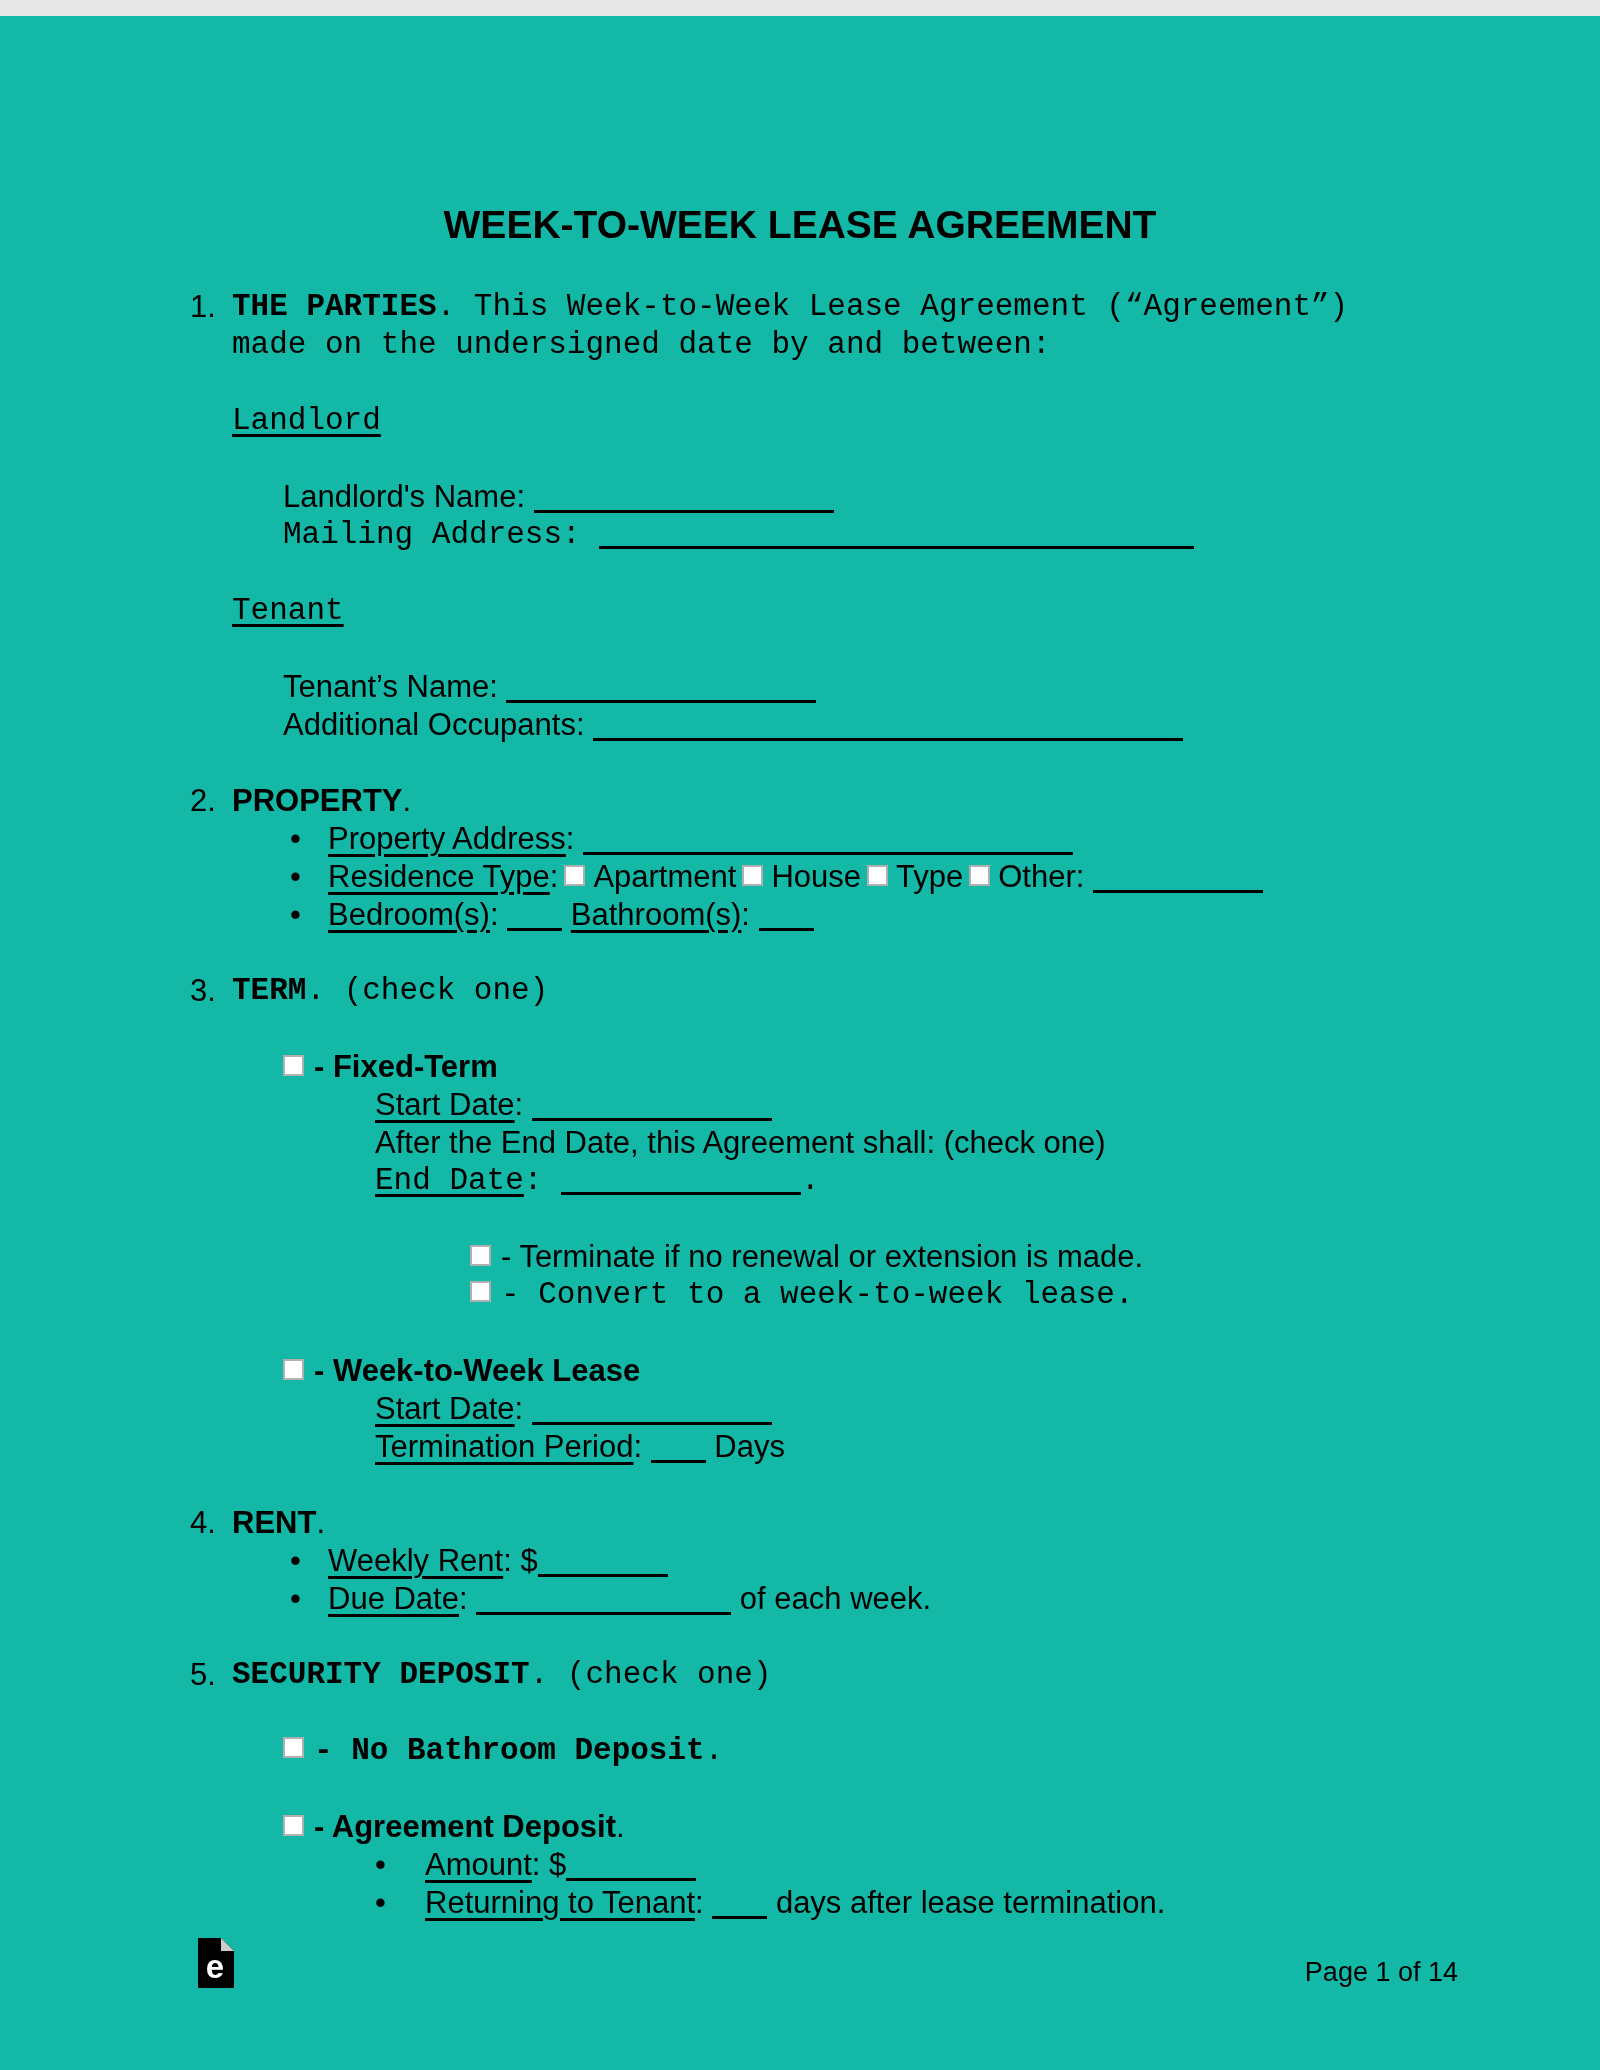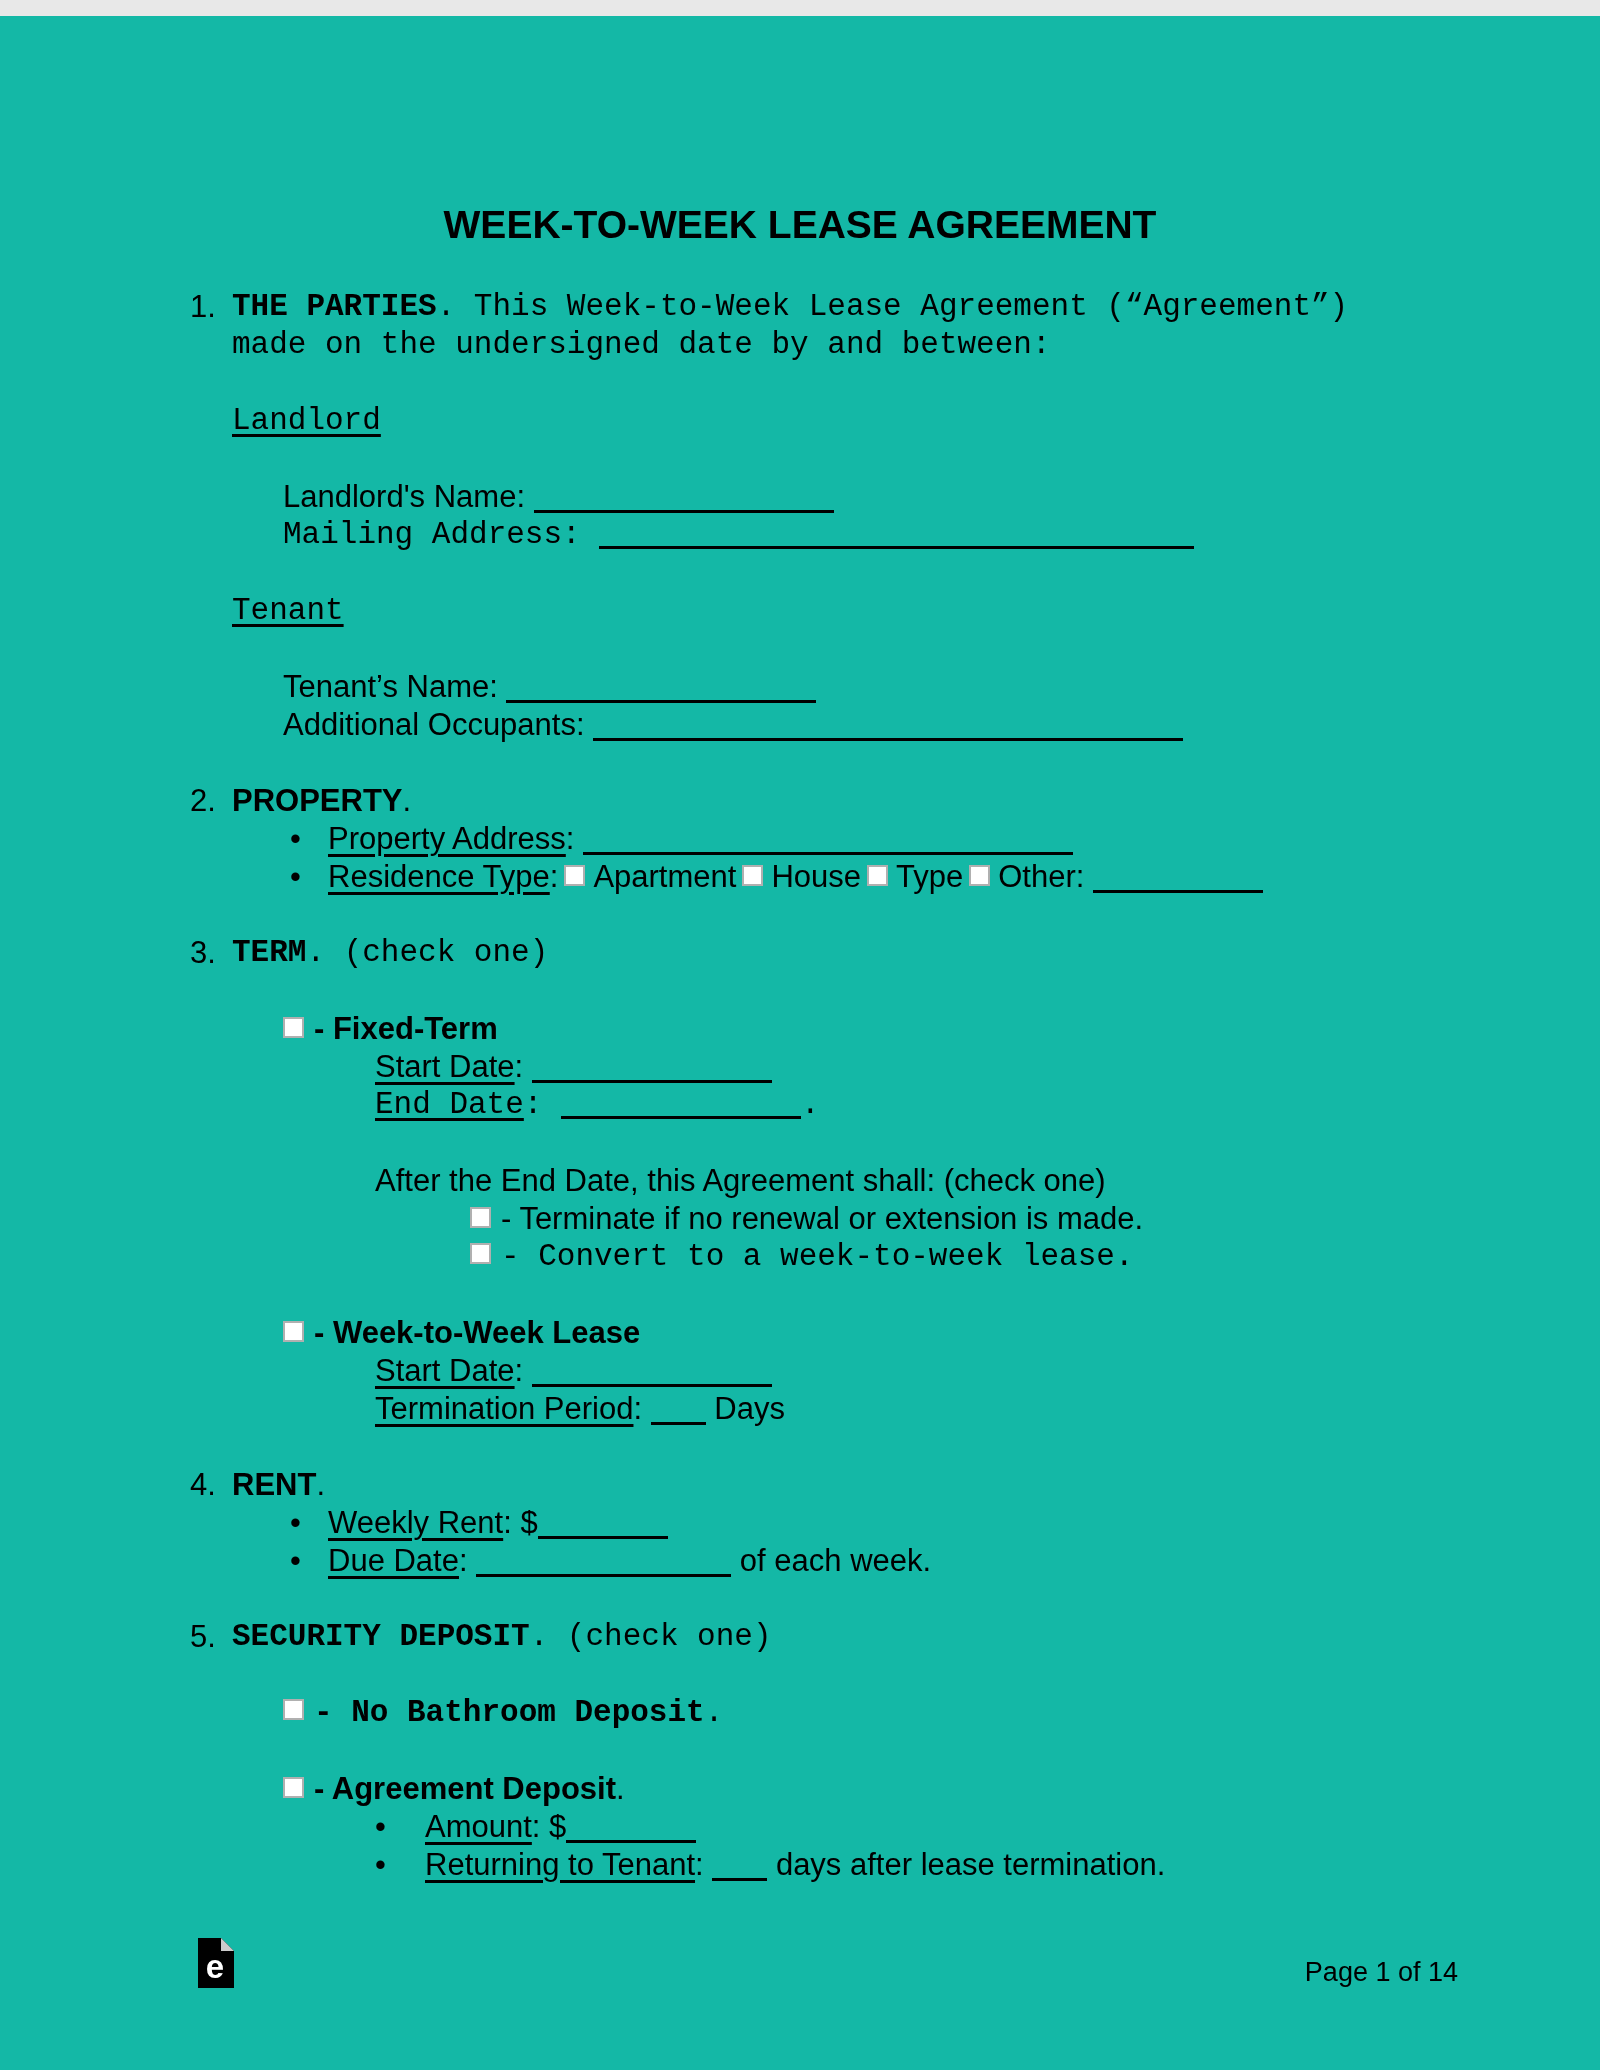--- a/index.html
+++ b/index.html
@@ -71,33 +71,37 @@
         <div class="bullet-row">
           <span class="bullet"></span>
           <div class="b-content"><span class="ul">Property Address</span><span>:</span> <span class="blank" style="width:490px"></span></div>
         </div>
 
         <div class="bullet-row">
           <span class="bullet"></span>
           <div class="b-content"><span class="ul">Residence Type</span><span>:</span><span class="checkbox cb-inline"></span><span>Apartment</span><span class="checkbox cb-inline"></span><span>House</span><span class="checkbox cb-inline"></span><span>Type</span><span class="checkbox cb-inline"></span><span>Other:</span> <span class="blank" style="width:170px"></span></div>
         </div>
 
+        <div class="bullet-row">
+          <span class="bullet"></span>
+          <div class="b-content"><span class="ul">Bedroom(s)</span><span>:</span> <span class="blank" style="width:55px"></span> <span class="ul">Bathroom(s)</span><span>:</span> <span class="blank" style="width:55px"></span></div>
+        </div>
       </div>
     </div>
 
     <div class="sec">
       <div class="sec-num">3.</div>
       <div class="sec-content">
         <p class="p mb1"><span class="bold">TERM</span><span>. (check one)</span></p>
 
         <p class="p chk-row"><span class="checkbox cb-lead"></span><span class="bold">- Fixed-Term</span></p>
         <p class="p ind-inner"><span class="ul">Start Date</span><span>:</span> <span class="blank" style="width:240px"></span></p>
+        <p class="p ind-inner">After the End Date, this Agreement shall: (check one)</p>
+
         <p class="p ind-inner mb1"><span class="ul">End Date</span><span>:</span> <span class="blank" style="width:240px"></span><span>.</span></p>
-
-        <p class="p ind-inner">After the End Date, this Agreement shall: (check one)</p>
         <p class="p chk-row-deep"><span class="checkbox cb-lead"></span><span>- Terminate if no renewal or extension is made.</span></p>
         <p class="p chk-row-deep mb1"><span class="checkbox cb-lead"></span><span>- Convert to a week-to-week lease.</span></p>
 
         <p class="p chk-row"><span class="checkbox cb-lead"></span><span class="bold">- Week-to-Week Lease</span></p>
         <p class="p ind-inner"><span class="ul">Start Date</span><span>:</span> <span class="blank" style="width:240px"></span></p>
         <p class="p ind-inner"><span class="ul">Termination Period</span><span>:</span> <span class="blank" style="width:55px"></span> <span>Days</span></p>
       </div>
     </div>
 
     <div class="sec">

